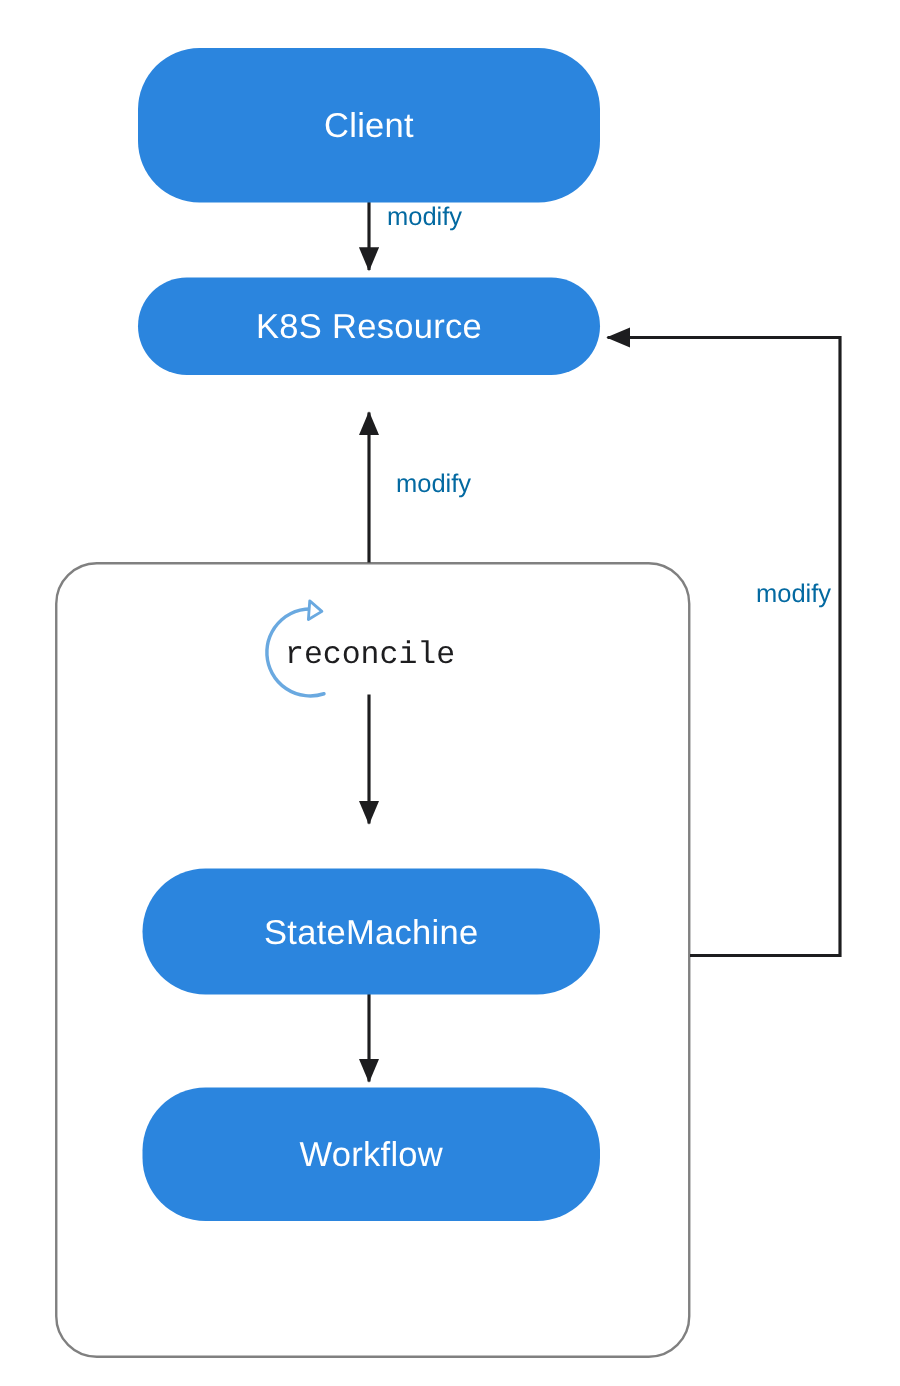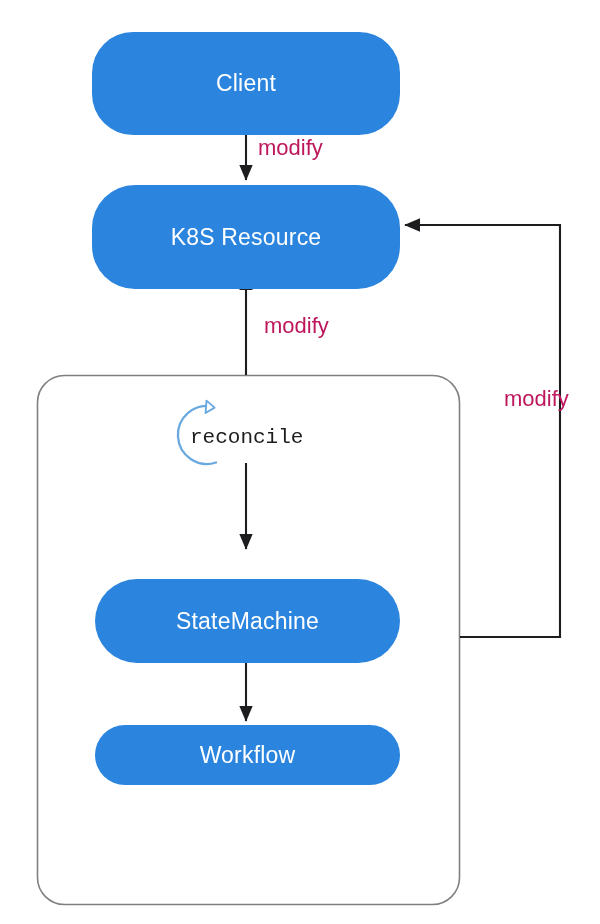--- a/index.html
+++ b/index.html
@@ -31,23 +31,23 @@
     justify-content: center;
     color: #ffffff;
     font-family: "Liberation Sans", sans-serif;
     font-size: 23px;
     font-weight: 400;
     letter-spacing: 0.2px;
     box-sizing: border-box;
   }
   .edge-label {
     position: absolute;
-    color: #be185d;
+    color: #0369a1;
     font-family: "Liberation Sans", sans-serif;
-    font-size: 22px;
+    font-size: 17px;
     font-weight: 400;
     white-space: nowrap;
   }
   .loop-label {
     position: absolute;
     color: #1d1d1f;
     font-family: Liberation Mono, monospace;
     font-size: 21px;
     font-weight: 400;
     white-space: nowrap;
@@ -84,29 +84,29 @@
       <path d="M 212.5 406.5
                A 29 29 0 1 0 216 462.5" fill="none" stroke="#6aa9e0" stroke-width="2.3" stroke-linecap="round"></path>
       <path d="M 206.5 400.6 L 214.6 407.6 L 205.6 413.0 Z" fill="#ffffff" stroke="#6aa9e0" stroke-width="1.9" stroke-linejoin="round"></path>
     </g>
   </svg>
 
   <div class="node-box" style="left:92px; top:32px; width:308px; height:103px; background:#2b85de; border-radius:41px;">
     <span>Client</span>
   </div>
 
-  <div class="node-box" style="left:92px; top:185px; width:308px; height:104px; background:#2b85de; border-radius:43px;">
+  <div class="node-box" style="left:92px; top:185px; width:308px; height:65px; background:#2b85de; border-radius:43px;">
     <span>K8S Resource</span>
   </div>
 
   <div class="node-box" style="left:95px; top:579px; width:305px; height:84px; background:#2b85de; border-radius:42px;">
     <span>StateMachine</span>
   </div>
 
-  <div class="node-box" style="left:95px; top:725px; width:305px; height:60px; background:#2b85de; border-radius:42px;justify-content:center;">
+  <div class="node-box" style="left:95px; top:725px; width:305px; height:89px; background:#2b85de; border-radius:42px;justify-content:center;">
     <span>Workflow</span>
   </div>
 
   <div class="loop-label" style="left:190px; top:426px;">reconcile</div>
 
   <div class="edge-label" style="left:258px; top:135px;">modify</div>
 
   <div class="edge-label" style="left:264px; top:313px;">modify</div>
 
   <div class="edge-label" style="left:504px; top:386px;">modify</div>

